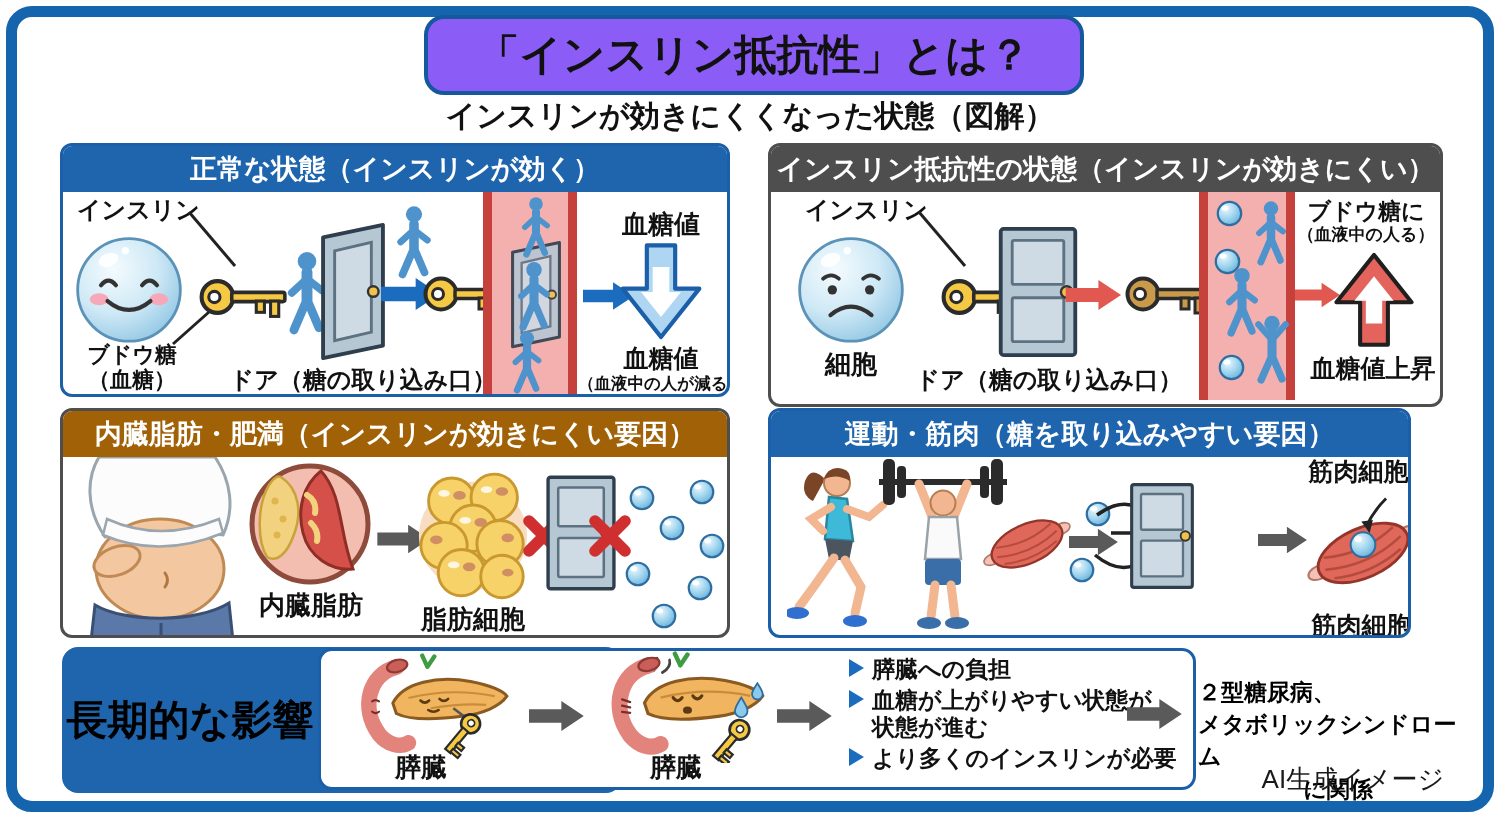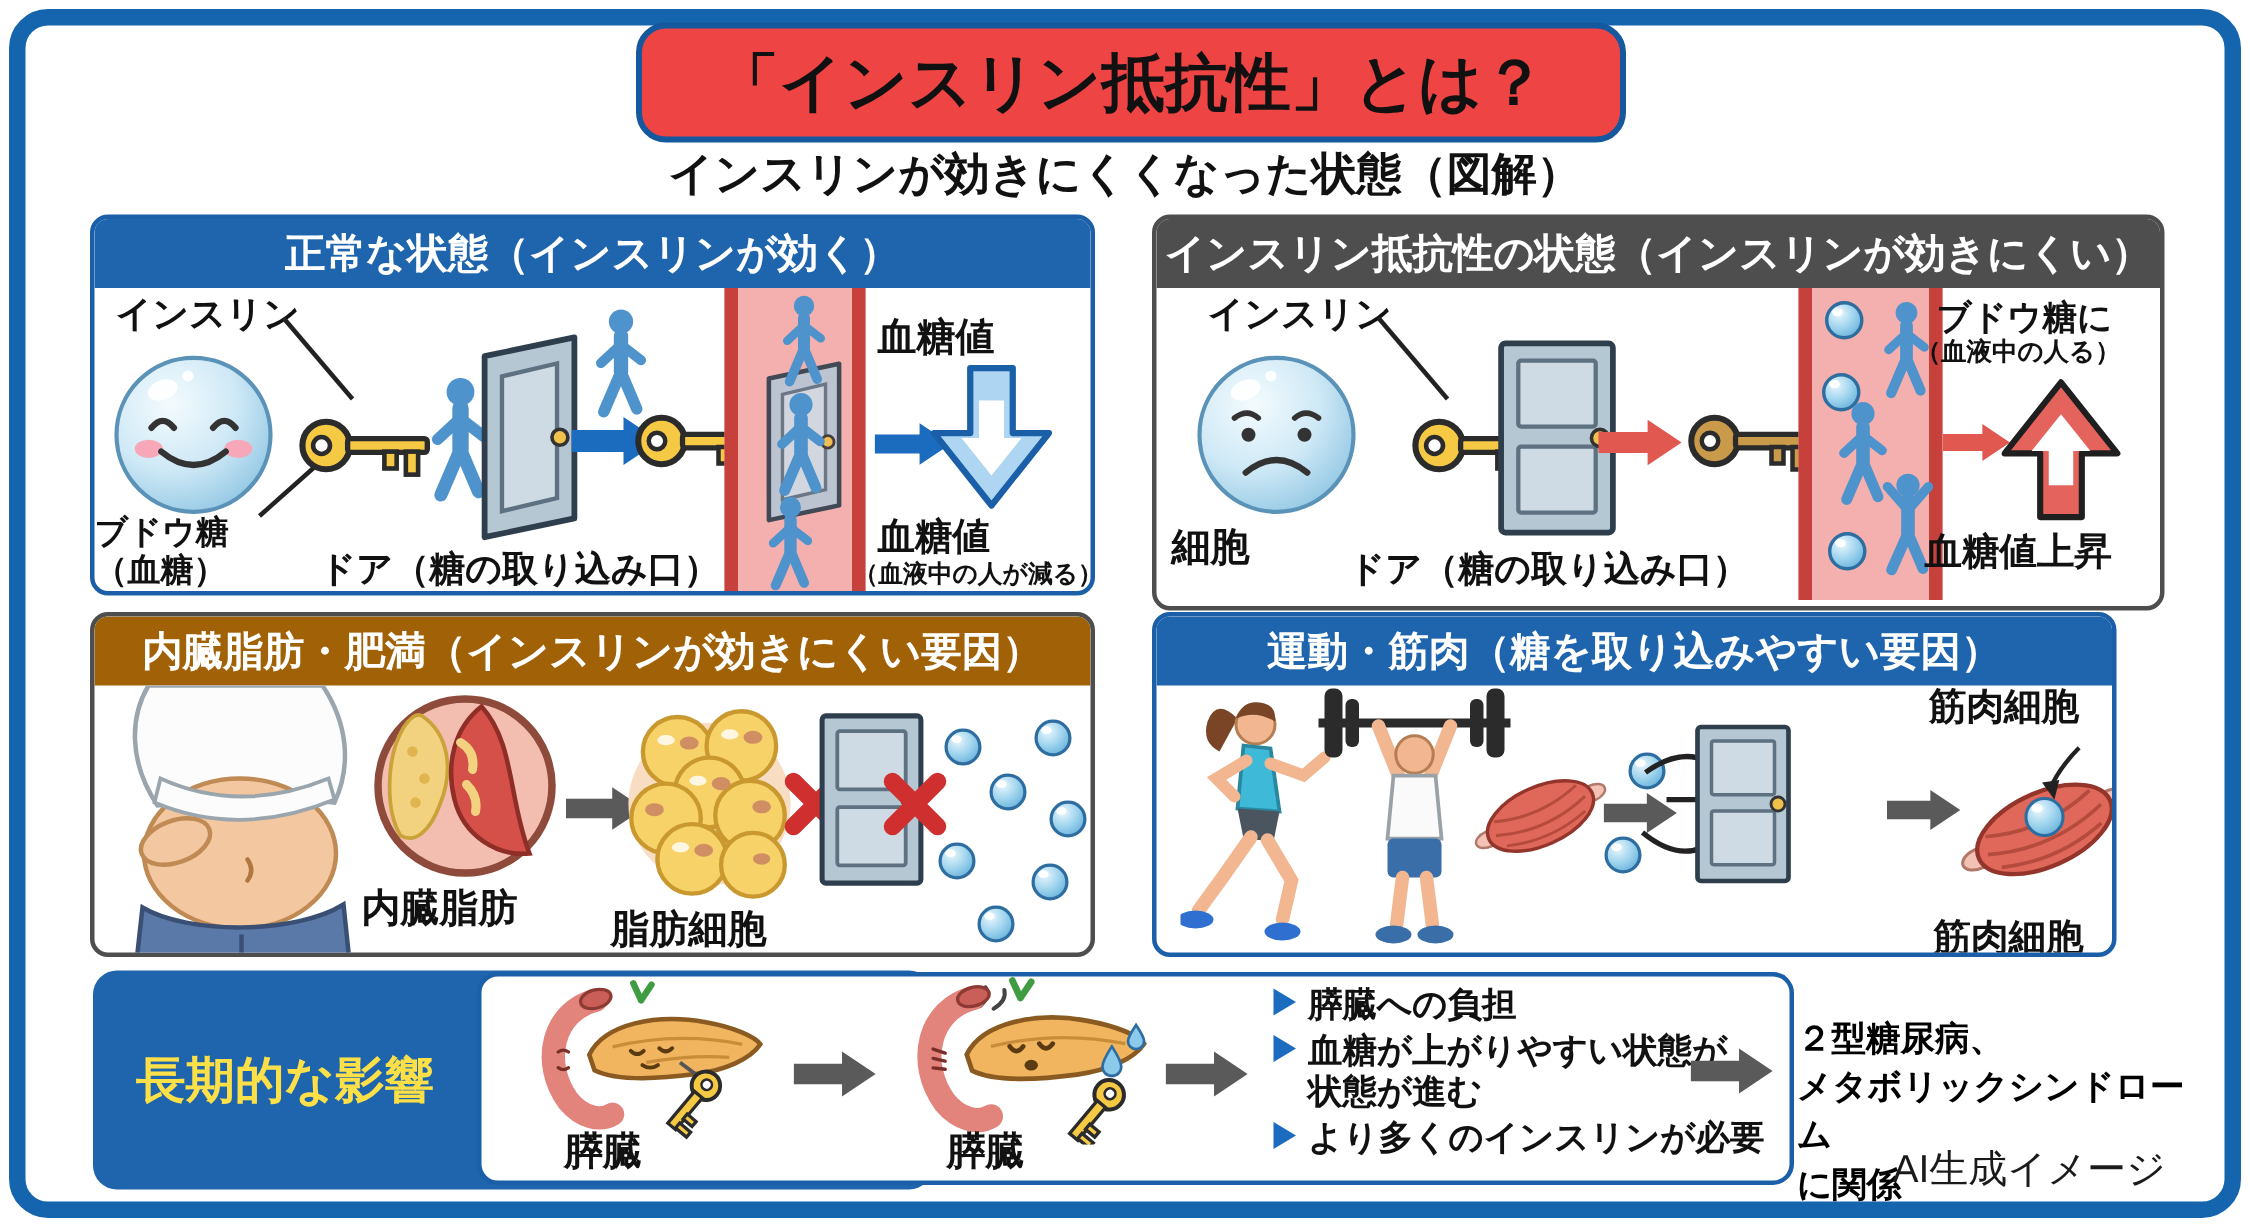--- a/index.html
+++ b/index.html
@@ -1,32 +1,32 @@
 <!DOCTYPE html>
 <html><head>
 <meta charset="utf-8">
 <style>
   html,body{margin:0;padding:0}
   body{position:relative;width:1500px;height:818px;font-family:"Liberation Sans","DejaVu Sans",sans-serif;background:#fff;overflow:hidden}
   .frame{position:absolute;inset:6px;border:11px solid #1465ae;border-radius:26px}
-  .title-box{position:absolute;left:424px;top:15px;width:652px;height:72px;background:#ef4444;border:4px solid #15589e;border-radius:20px;display:flex;align-items:center;justify-content:center;font-size:42px;font-weight:bold;color:#111;z-index:2}
+  .title-box{position:absolute;left:424px;top:15px;width:652px;height:72px;background:#8b5cf6;border:4px solid #15589e;border-radius:20px;display:flex;align-items:center;justify-content:center;font-size:42px;font-weight:bold;color:#111;z-index:2}
   .subtitle{position:absolute;left:0;top:96px;width:1500px;text-align:center;font-size:30px;font-weight:bold;color:#111;z-index:2}
   .panel{position:absolute;border:3px solid;border-radius:12px;background:#fff;overflow:hidden;box-sizing:border-box;z-index:2}
   .phead{height:46px;display:flex;align-items:center;justify-content:center;color:#fff;font-size:27px;font-weight:bold;white-space:nowrap}
   .pbody{position:relative;height:calc(100% - 46px)}
   .lab{position:absolute;font-weight:bold;color:#111;line-height:1.15}
-  .center{text-align:left}
+  .center{text-align:center}
   .preline{white-space:pre-line}
   .art{position:absolute}
   .corridor{position:absolute;background:#f3b0ae;border-left:9px solid #c6403c;border-right:9px solid #c6403c;box-sizing:border-box}
   .bullets{position:absolute}
   .brow{display:flex;align-items:flex-start;margin-bottom:5px;font-size:23px;font-weight:bold;line-height:1.15;color:#111}
   .tri{width:0;height:0;border-left:15px solid #1b6bbf;border-top:9px solid transparent;border-bottom:9px solid transparent;margin:3px 8px 0 0;flex:none}
   .blue-box{position:absolute;left:62px;top:647px;width:560px;height:146px;background:#1e65ad;border-radius:16px;z-index:1}
-  .blue-box-label{width:256px;height:146px;display:flex;align-items:center;justify-content:center;color:#fde047;font-size:33px;font-weight:bold}
+  .blue-box-label{width:256px;height:146px;display:flex;align-items:center;justify-content:center;color:#000000;font-size:41px;font-weight:bold}
   .white-panel{position:absolute;left:318px;top:648px;width:878px;height:142px;background:#fff;border:3px solid #1a5fa8;border-radius:14px;z-index:2;box-sizing:border-box}
   .outcome{position:absolute;left:1198px;top:676px;width:280px;font-weight:bold;font-size:23px;line-height:1.4;color:#000000;z-index:2}
   .ai-note{position:absolute;right:56px;top:762px;font-size:26px;color:#1a1a1a;z-index:3}
 </style>
 </head>
 <body>
 
 <svg width="0" height="0" style="position:absolute" aria-hidden="true">
 <defs>
   <radialGradient id="gBall" cx="0.35" cy="0.3" r="0.85">

